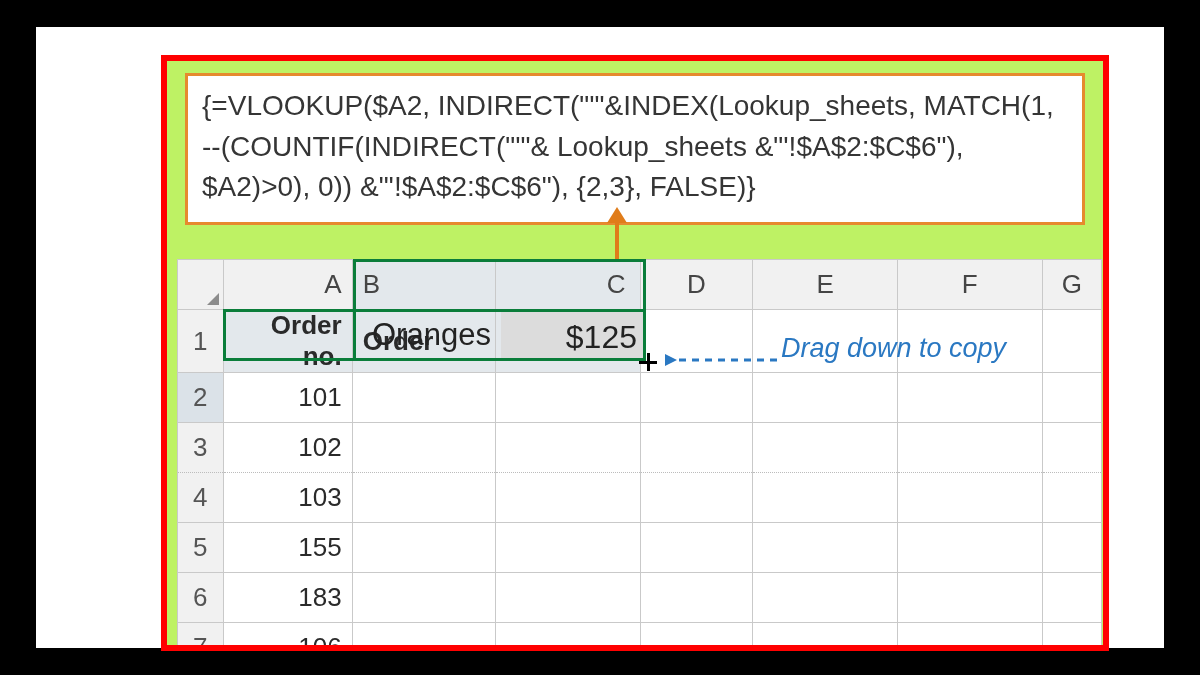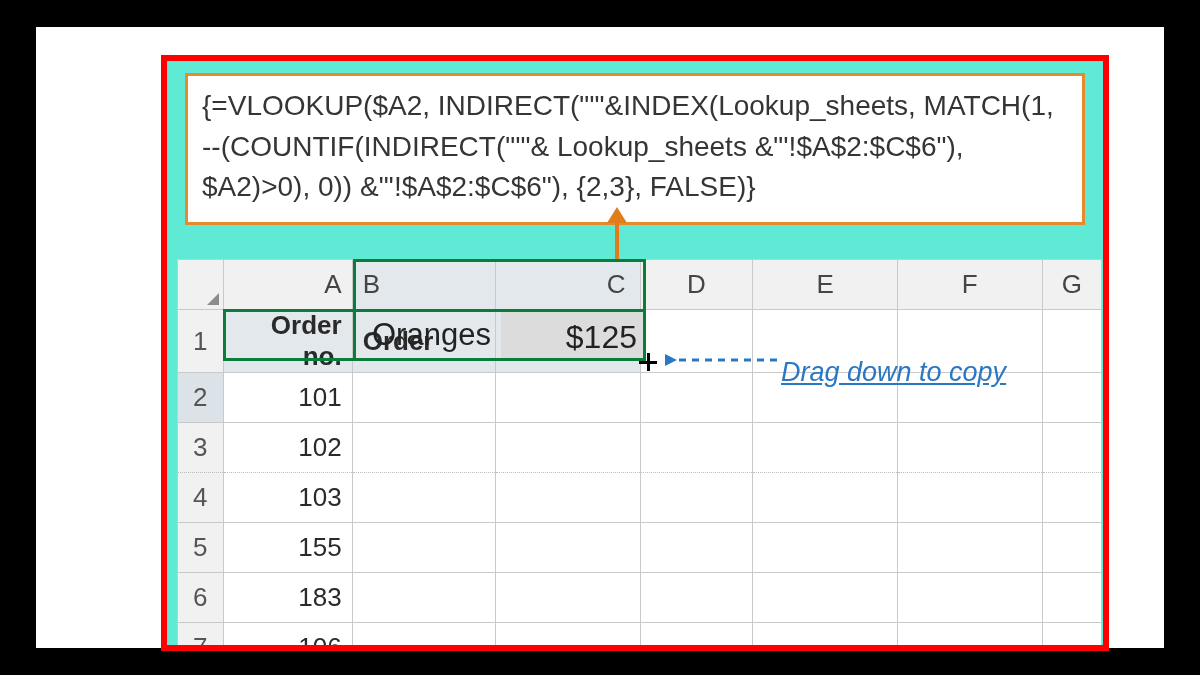--- a/index.html
+++ b/index.html
@@ -13,21 +13,21 @@
   .outer-white {
     position:absolute;
     top:27px; left:36px; right:36px; bottom:27px;
     background:#fff;
   }
   .red-frame {
     position:absolute;
     top:28px; left:125px;
     width:948px; height:596px;
     border:6px solid #ff0000;
-    background:#5eead4;
+    background:#bef264;
     overflow:hidden;
   }
   .formula-box {
     position:absolute;
     top:12px; left:18px;
     width:900px;
     border:3px solid #e68a2e;
     padding:10px 14px 14px 14px;
     font-size:28px;
     line-height:1.45;
@@ -155,26 +155,25 @@
 
   .drag-arrow {
     position:absolute;
     top:297px; left:498px;
     height:4px; width:0;
     pointer-events:none;
   }
   .drag-arrow svg { position:absolute; top:-9px; left:0; }
   .drag-label {
     position:absolute;
-    top:296px; left:614px;
+    top:272px; left:614px;
     color:#2a78c2;
     font-style:italic;
     font-size:27px;
     white-space:nowrap;
-    text-decoration:underline;
   }
 
   .c2-fill {
     position:absolute;
     top:251px; left:334px;
     width:142px; height:46px;
     background:#dcdcdc;
     pointer-events:none;
   }
   .c2-text {

